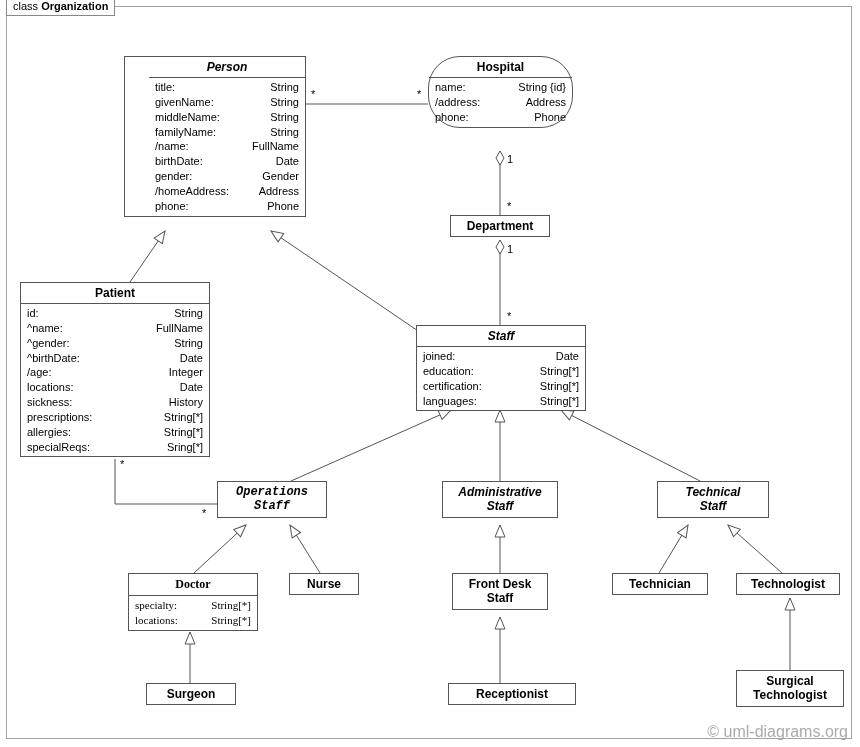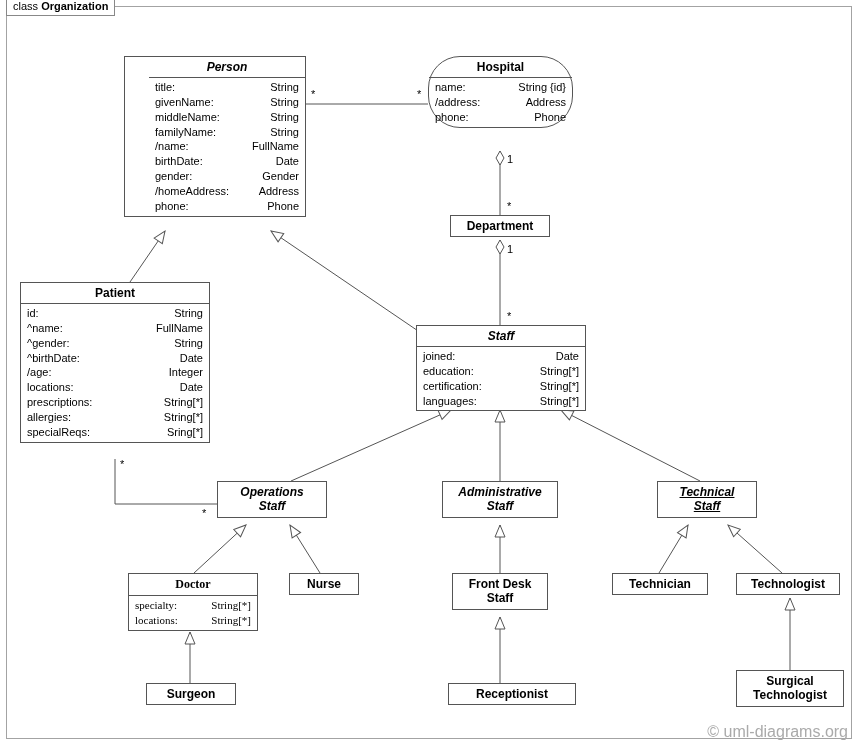--- a/index.html
+++ b/index.html
@@ -228,20 +228,24 @@
         </div>
         <div class="attr-row">
           <span>/age:</span>
           <span>Integer</span>
         </div>
         <div class="attr-row">
           <span>locations:</span>
           <span>Date</span>
         </div>
         <div class="attr-row">
+          <span>sickness:</span>
+          <span>History</span>
+        </div>
+        <div class="attr-row">
           <span>prescriptions:</span>
           <span>String[*]</span>
         </div>
         <div class="attr-row">
           <span>allergies:</span>
           <span>String[*]</span>
         </div>
         <div class="attr-row">
           <span>specialReqs:</span>
           <span>Sring[*]</span>
@@ -264,29 +268,29 @@
           <span>certification:</span>
           <span>String[*]</span>
         </div>
         <div class="attr-row">
           <span>languages:</span>
           <span>String[*]</span>
         </div>
       </div>
   </div>
 
-  <div class="class-box" style="left:217px; top:481px; width:110px;">
+  <div class="class-box" style="left:217px; top:481px; width:110px;font-family:Liberation Mono, monospace;">
     <div class="class-title two-line" style="border-bottom:none">Operations<br>Staff</div>
   </div>
 
   <div class="class-box" style="left:442px; top:481px; width:116px;">
     <div class="class-title two-line" style="border-bottom:none">Administrative<br>Staff</div>
   </div>
 
-  <div class="class-box" style="left:657px; top:481px; width:100px;text-decoration:underline;">
+  <div class="class-box" style="left:657px; top:481px; width:112px;">
     <div class="class-title two-line" style="border-bottom:none">Technical<br>Staff</div>
   </div>
 
   <div class="class-box" style="left:128px; top:573px; width:130px;font-family:Liberation Serif, serif;">
     <div class="class-title plain">Doctor</div>
     <div class="class-attrs">
         <div class="attr-row">
           <span>specialty:</span>
           <span>String[*]</span>
         </div>

